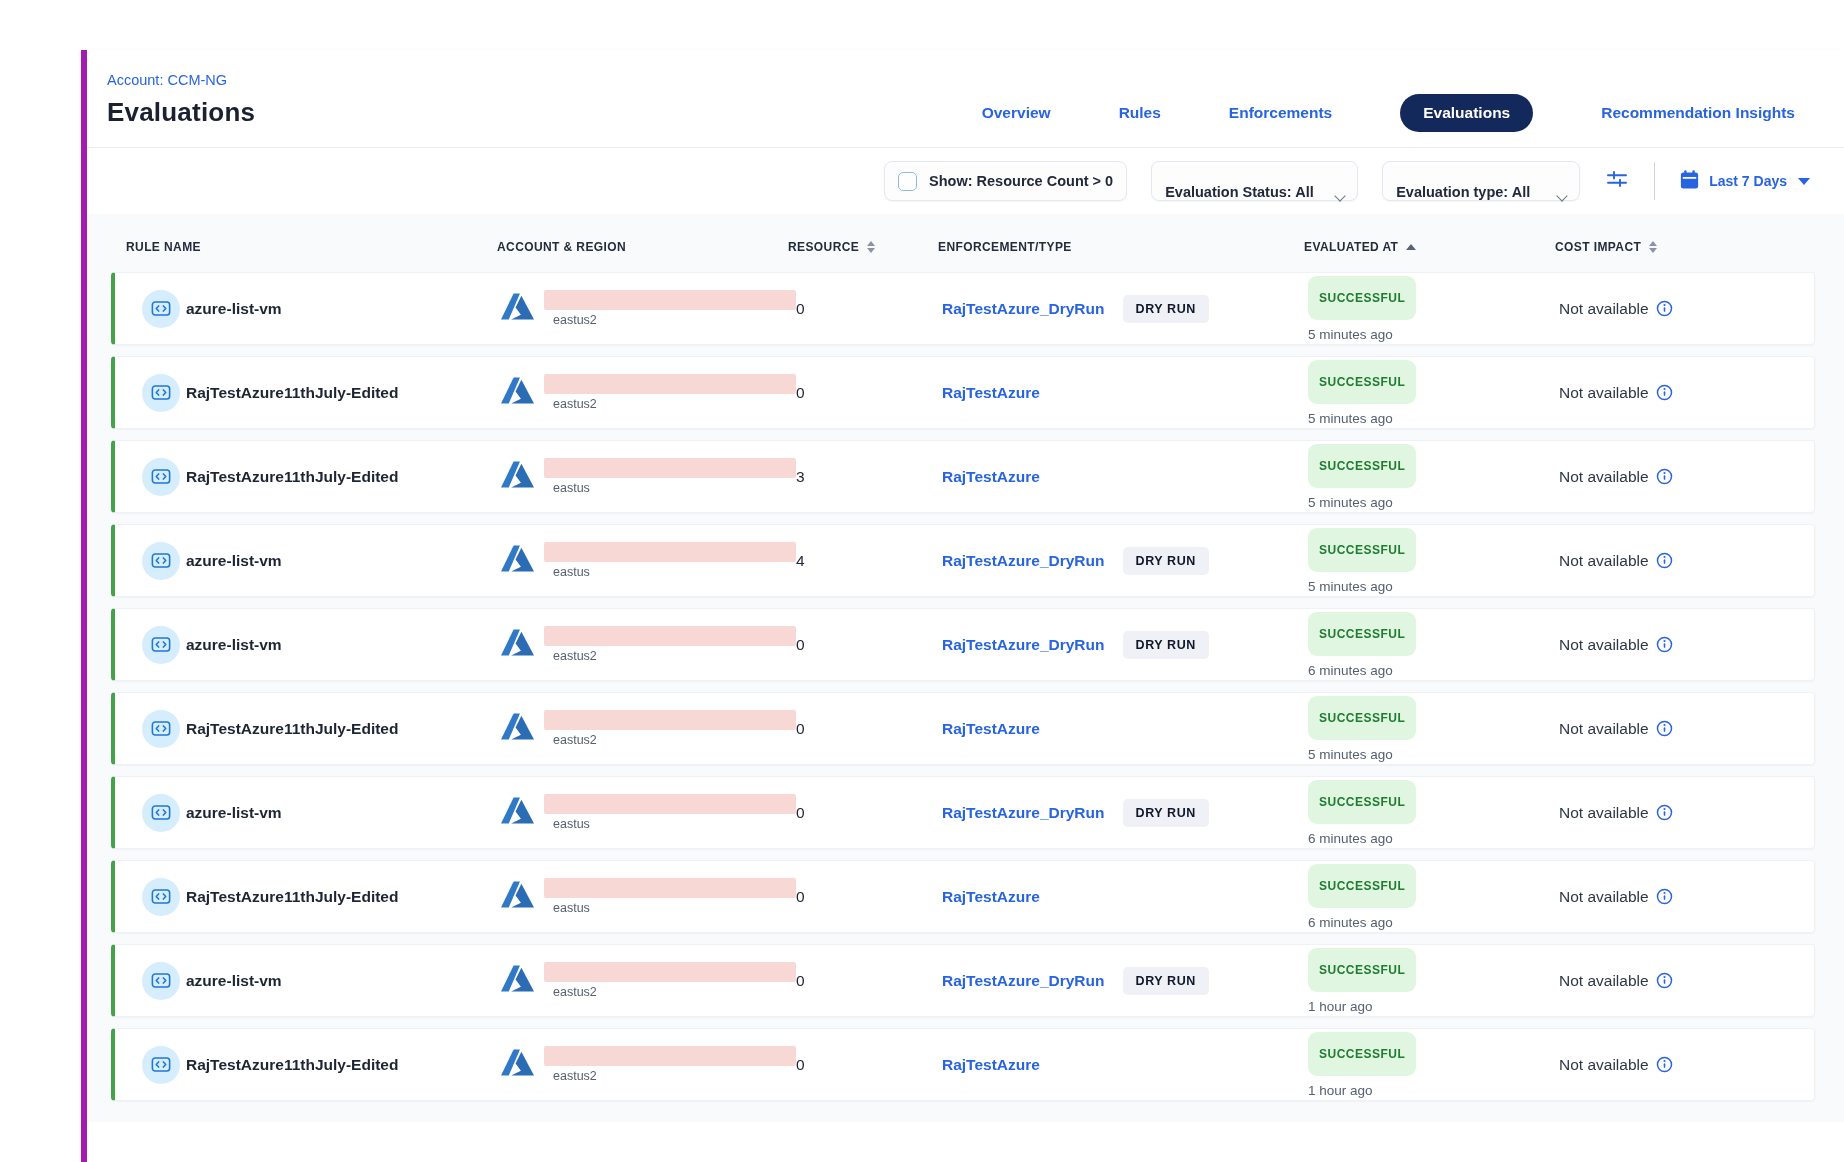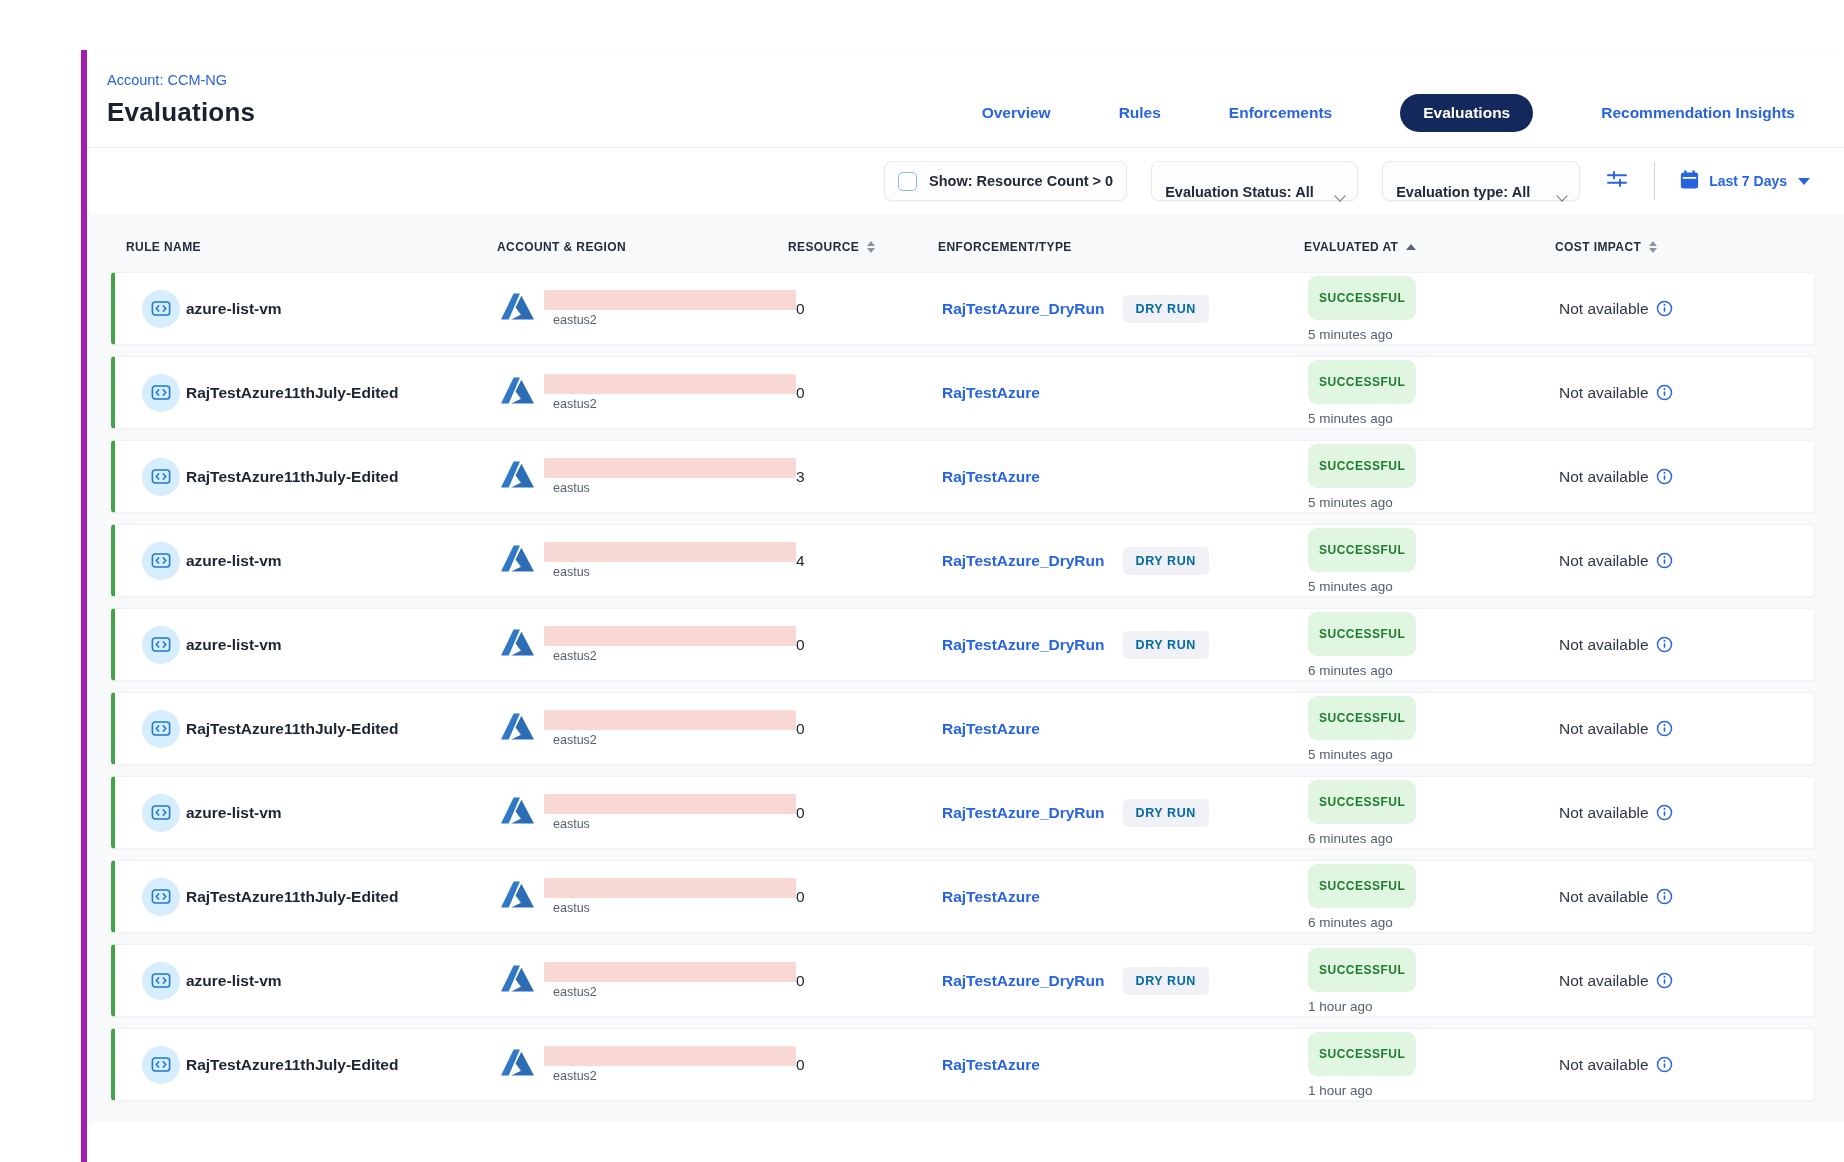--- a/index.html
+++ b/index.html
@@ -96,21 +96,21 @@
   }
   .rule-name { font-size:15.5px; font-weight:700; color:#1d2433; }
   .cell-acct { display:flex; align-items:center; }
   .acct-col { margin-left:10px; }
   .redacted { width:252px; height:20px; background:var(--redact,#f7d8d4); border-radius:2px; }
   .region { font-size:12.5px; color:#556070; margin-top:3px; padding-left:9px; }
   .resource { font-size:15.5px; color:#1d2433; padding-left:4px; }
   .cell-enf { display:flex; align-items:center; gap:18px; }
   .enf-link { font-size:15.5px; font-weight:600; color:var(--accent,#2864e0); cursor:pointer; }
   .dryrun {
-    background:#eff1f6; color:#0369a1; font-size:12.5px; font-weight:700; letter-spacing:.6px;
+    background:#eff1f6; color:#0f172a; font-size:12.5px; font-weight:700; letter-spacing:.6px;
     padding:7px 13px; border-radius:5px; white-space:nowrap;
   }
   .cell-eval { display:flex; flex-direction:column; align-items:flex-start; }
   .status-badge {
     background:var(--success-bg,#e1f6e1); color:var(--success-fg,#1e7d2f);
     font-size:12px; font-weight:700; letter-spacing:.5px;
     padding:15px 11px; border-radius:9px;
   }
   .eval-time { font-size:13.5px; color:#556070; margin-top:7px; }
   .cell-cost { display:flex; align-items:center; gap:7px; }

